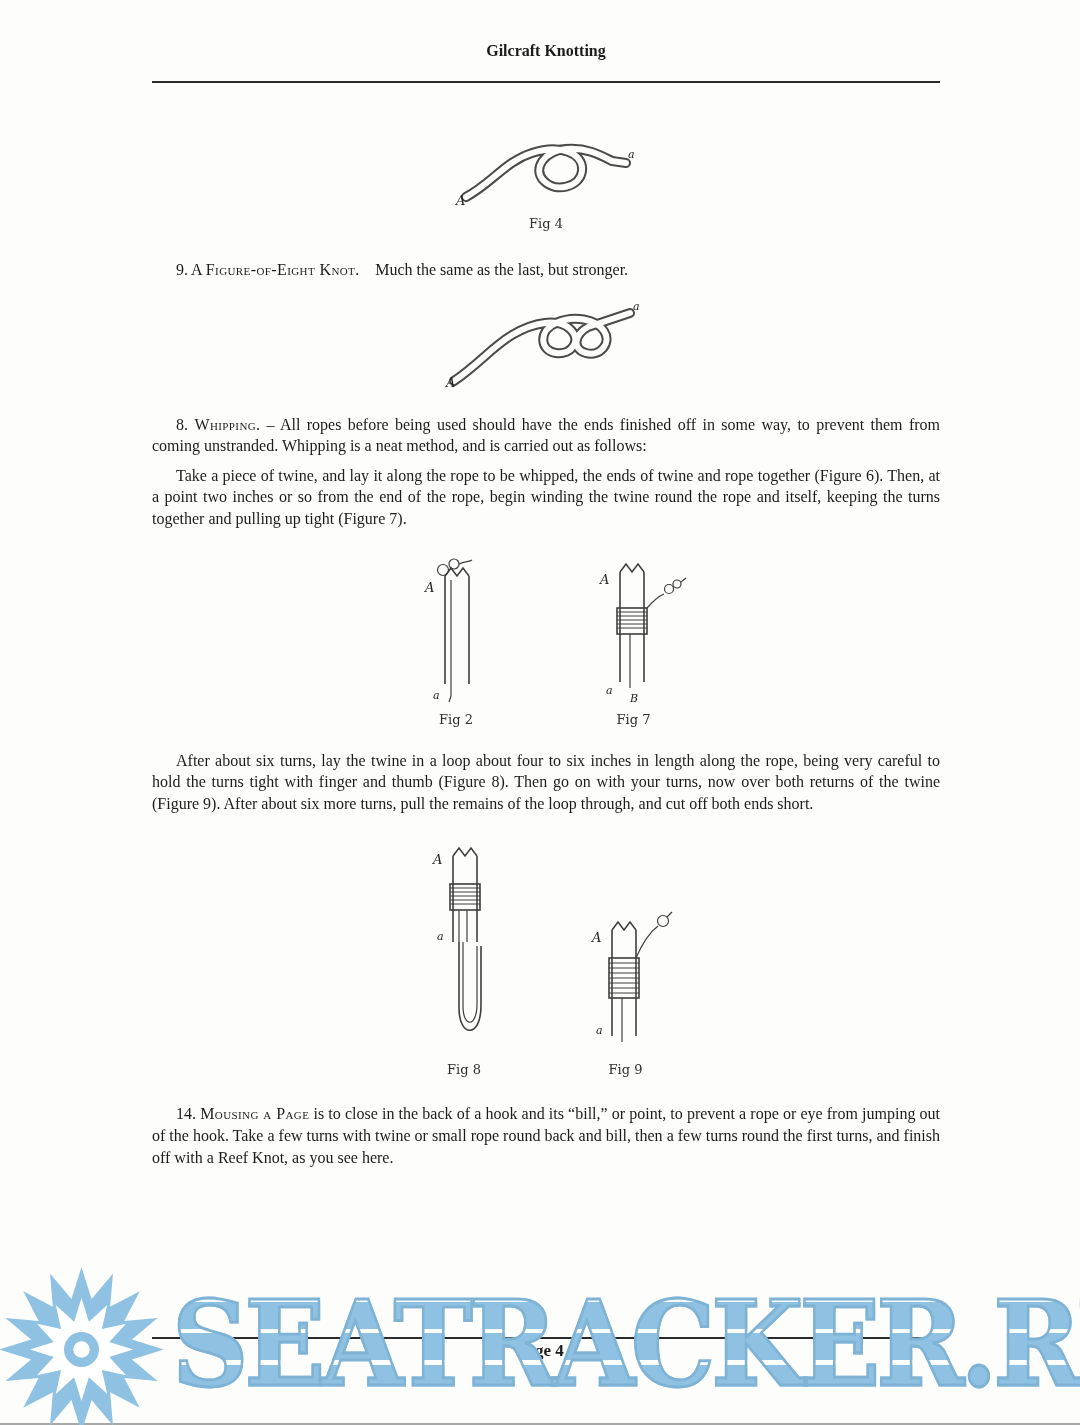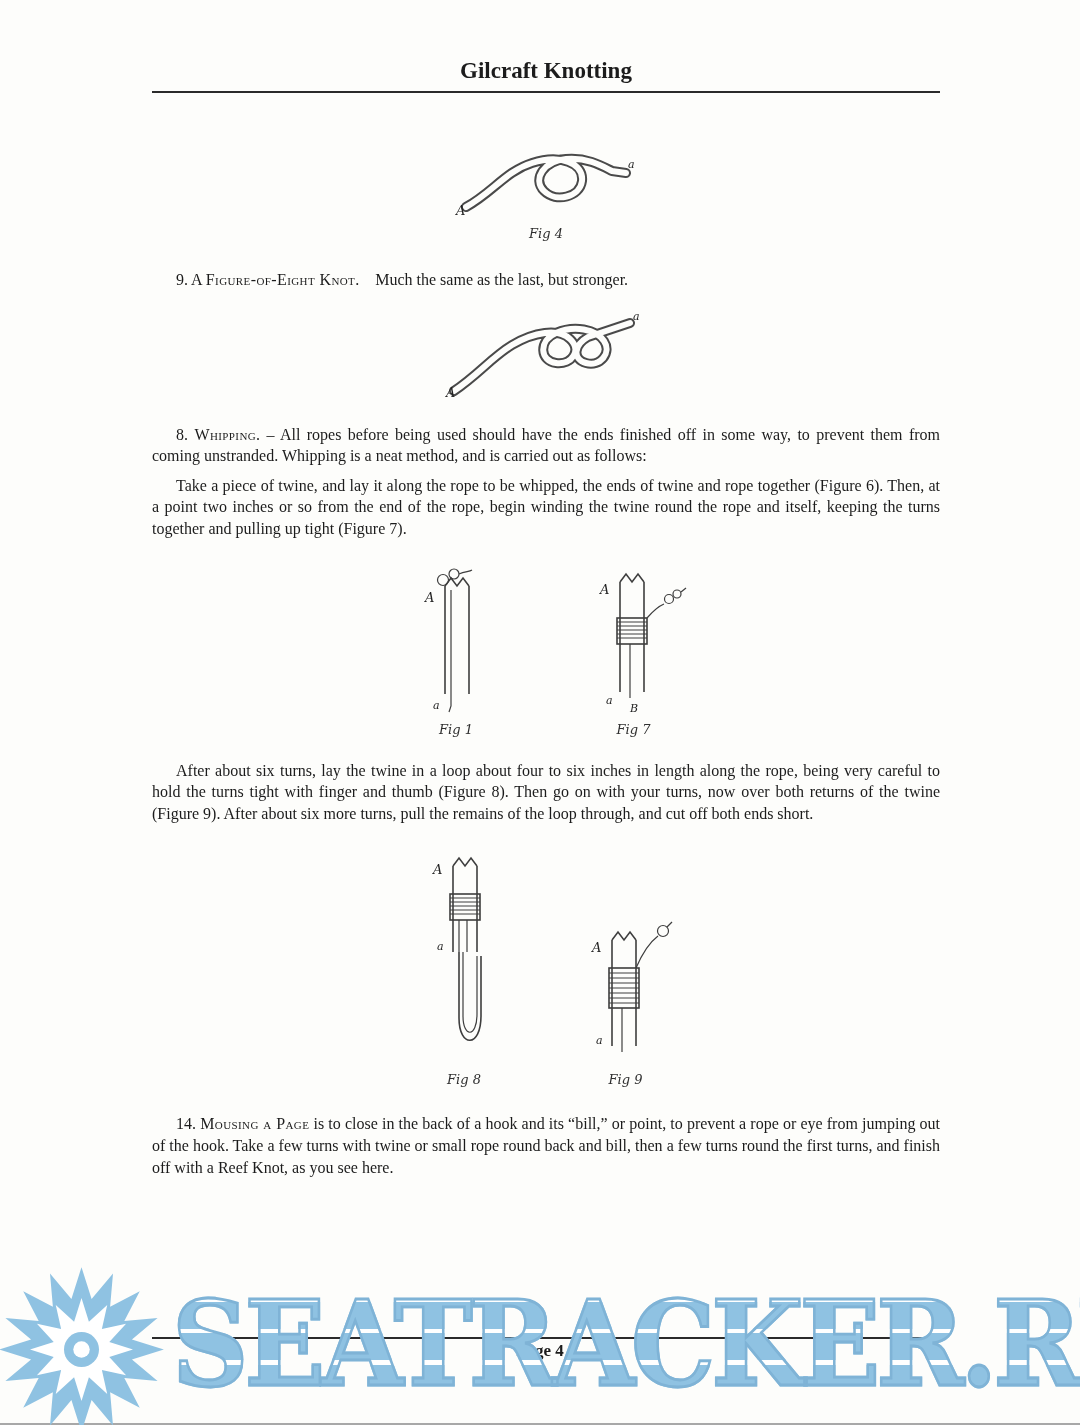--- a/index.html
+++ b/index.html
@@ -9,41 +9,40 @@
     width:1080px; height:1425px;
     margin:0 auto;
     background:#fdfdfb;
     overflow:hidden;
     font-family:"Liberation Serif", serif;
     color:#1c1c1c;
   }
   .content { position:absolute; left:152px; top:0; width:788px; }
 
   .doc-header {
-    margin-top:58px;
-    padding-bottom:7px;
+    margin-top:42px;
+    padding-bottom:21px;
     border-bottom:2px solid #2b2b2b;
     text-align:center;
     font-weight:bold;
-    font-size:23px;
+    font-size:16px;
   }
 
   p.body-para {
     font-size:16px;
     line-height:21.6px;
     text-align:justify;
     text-indent:24px;
   }
   .sc { font-variant:small-caps; letter-spacing:0.4px; }
 
   .fig-wrap { display:flex; justify-content:center; gap:60px; align-items:flex-end; }
   figure { text-align:center; }
   .fig-caption {
     font-family:"DejaVu Serif", serif;
-    font-style:italic;
     font-size:13px;
     color:#2f2f2f;
     margin-top:2px;
   }
   .rope-outer { fill:none; stroke:#4a4a4a; stroke-width:10; stroke-linecap:round; stroke-linejoin:round; }
   .rope-inner { fill:none; stroke:#fdfdfb; stroke-width:6;  stroke-linecap:round; stroke-linejoin:round; }
   .ln  { fill:none; stroke:#3e3e3e; stroke-width:1.6; }
   .lnt { fill:none; stroke:#3e3e3e; stroke-width:1.2; }
   .fig-label { font:italic 13px "DejaVu Serif", serif; fill:#222; }
   .fig-label-sm { font:italic 11px "DejaVu Serif", serif; fill:#222; }
@@ -113,21 +112,21 @@
           <path class="ln" d="M46,20 L52,12 L58,20 L64,12 L70,20"></path>
           <path class="ln" d="M46,20 V128"></path>
           <path class="ln" d="M70,20 V128"></path>
           <path class="lnt" d="M52,24 V140 L50,146"></path>
           <circle class="lnt" cx="44" cy="14" r="5.5"></circle>
           <circle class="lnt" cx="55" cy="8" r="5"></circle>
           <path class="lnt" d="M60,8 C66,5 70,6 73,4"></path>
           <text x="26" y="36" class="fig-label">A</text>
           <text x="34" y="143" class="fig-label-sm">a</text>
         </svg>
-        <figcaption class="fig-caption">Fig 1</figcaption>
+        <figcaption class="fig-caption">Fig 2</figcaption>
       </figure>
       <figure>
         <svg width="120" height="150" viewBox="0 0 120 150">
           <path class="ln" d="M46,16 L52,8 L58,16 L64,8 L70,16"></path>
           <path class="ln" d="M46,16 V126"></path>
           <path class="ln" d="M70,16 V126"></path>
           <rect class="ln" x="43" y="52" width="30" height="26"></rect>
           <path class="lnt" d="M43,56 H73 M43,60 H73 M43,64 H73 M43,68 H73 M43,72 H73"></path>
           <path class="lnt" d="M73,52 C80,44 85,40 90,38"></path>
           <circle class="lnt" cx="95" cy="33" r="4.5"></circle>

